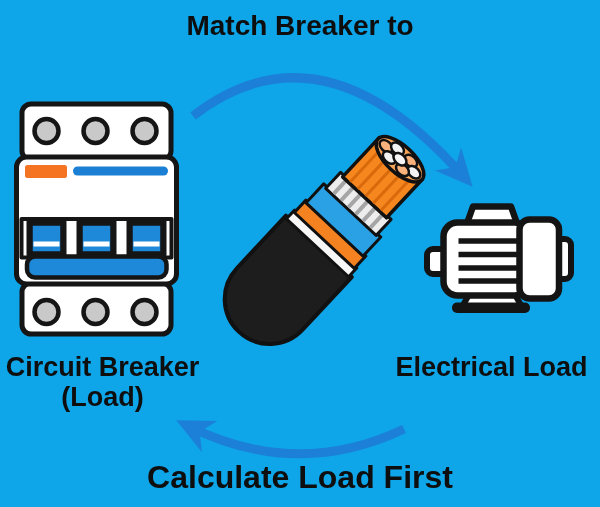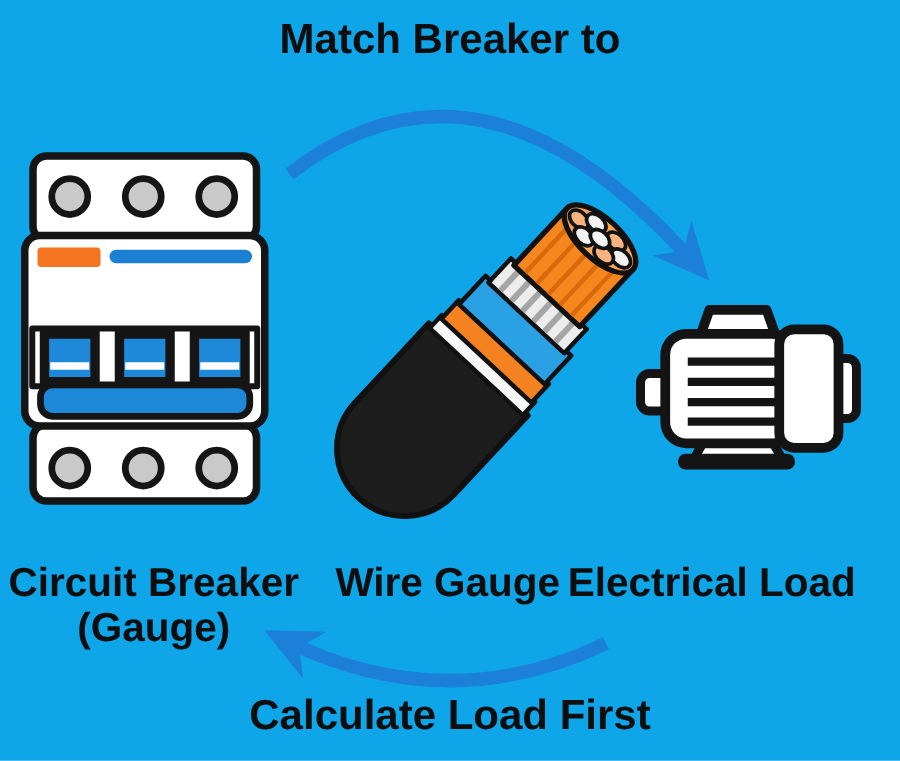--- a/index.html
+++ b/index.html
@@ -17,28 +17,28 @@
     color:#0e0e0e;
     font-weight:bold;
     white-space:nowrap;
   }
   .title{
     left:0;width:600px;top:9px;
     font-size:28px;line-height:33px;
   }
   .node-label{
     top:352px;
-    font-size:27px;line-height:30px;margin-top:21px;
+    font-size:27px;line-height:30px;
   }
   .node-label.breaker{left:0;width:205px;}
   .node-label.wire{left:196px;width:205px;}
-  .node-label.load{left:372px;width:205px;}
+  .node-label.load{left:389px;width:205px;}
   .bottom-label{
     left:0;width:600px;top:462px;
-    font-size:28px;line-height:30px;
+    font-size:32px;line-height:30px;
   }
   .caption span{display:block;}
 </style>
 </head>
 <body>
 
 <div class="stage">
 
   <svg class="diagram" width="600" height="507" viewBox="0 0 600 507">
     <defs>
@@ -145,24 +145,23 @@
       <rect x="519.5" y="219.5" width="39.5" height="79" rx="10" stroke-width="6.5"></rect>
     </g>
   </svg>
 
   <div class="caption title">
     <span>Match Breaker to</span>
   </div>
 
   <div class="caption node-label breaker">
     <span>Circuit Breaker</span>
-    <span>(Gauge)</span>
+    <span>(Load)</span>
   </div>
   <div class="caption node-label wire">
-    <span>Wire Gauge</span>
   </div>
   <div class="caption node-label load">
     <span>Electrical Load</span>
   </div>
 
   <div class="caption bottom-label">
     <span>Calculate Load First</span>
   </div>
 
 </div>

